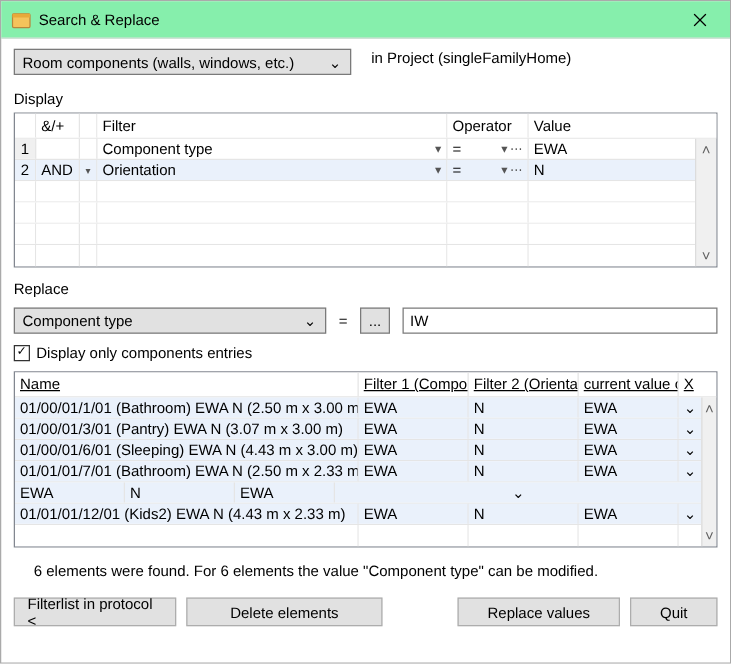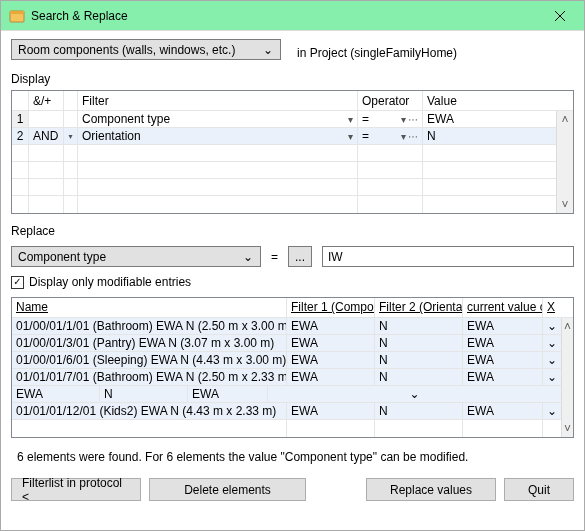--- a/index.html
+++ b/index.html
@@ -3,21 +3,21 @@
 <meta charset="utf-8">
 <style>
 * { box-sizing: border-box; margin: 0; padding: 0; }
 body { font-family: "Segoe UI", Tahoma, sans-serif; font-size: 12px; color: #000; background: #fff; width: 585px; height: 531px; overflow: hidden; }
 .window { border: 1px solid #aaa; width: 585px; height: 531px; display: flex; flex-direction: column; }
 .titlebar { height: 30px; display: flex; align-items: center; padding: 0 2px 0 8px; background: #86efac; border-bottom: 1px solid #ddd; }
 .titlebar .app-icon { width: 16px; height: 16px; margin-right: 6px; }
 .titlebar .title { flex: 1; font-size: 12px; }
 .titlebar .close { width: 45px; height: 28px; display: flex; align-items: center; justify-content: center; cursor: pointer; }
 .content { flex: 1; display: flex; flex-direction: column; padding: 8px 10px 10px; gap: 4px; }
-.row-top { display: flex; align-items: flex-end; gap: 16px; margin-bottom: 6px; }
+.row-top { display: flex; align-items: flex-start; gap: 16px; margin-bottom: 6px; }
 .select { border: 1px solid #7a7a7a; background: #e1e1e1; height: 21px; display: flex; align-items: center; padding: 0 4px 0 6px; font-size: 12px; cursor: pointer; }
 .select .sel-text { flex: 1; }
 .select .chev { width: 16px; text-align: center; }
 .section-label { font-size: 12px; margin-top: 2px; }
 .grid-wrap { border: 1px solid #828790; display: flex; flex-direction: column; }
 .grid-header { display: flex; background: #fff; border-bottom: 1px solid #e5e5e5; height: 20px; }
 .gh { border-right: 1px solid #e5e5e5; padding: 2px 4px; font-size: 12px; display: flex; align-items: center; background: #fff; }
 .grid-body { display: flex; }
 .grid-rows { flex: 1; }
 .grow { display: flex; height: 17px; border-bottom: 1px solid #e5e5e5; }
@@ -38,21 +38,21 @@
 .checkbox { width: 13px; height: 13px; border: 1px solid #333; display: flex; align-items: center; justify-content: center; cursor: pointer; font-size: 10px; line-height: 1; }
 .results-wrap { border: 1px solid #828790; display: flex; flex-direction: column; }
 .res-header { display: flex; background: #fff; border-bottom: 1px solid #e5e5e5; height: 20px; }
 .rh { border-right: 1px solid #e5e5e5; padding: 2px 4px; font-size: 12px; overflow: hidden; white-space: nowrap; text-decoration: underline; }
 .res-body { display: flex; }
 .res-rows { flex: 1; }
 .rrow { display: flex; height: 17px; border-bottom: 1px solid #e5e5e5; }
 .rc { border-right: 1px solid #e5e5e5; padding: 1px 4px; font-size: 12px; display: flex; align-items: center; overflow: hidden; white-space: nowrap; background: #eaf1fb; }
 .rc.x { justify-content: center; cursor: pointer; }
 .rrow.empty .rc { background: #fff; }
-.status { font-size: 12px; margin: 8px 6px 10px; }
+.status { font-size: 12px; margin: 8px 16px 10px; }
 .btnbar { display: flex; gap: 8px; }
 .btn { border: 1px solid #adadad; background: #e1e1e1; height: 23px; display: flex; align-items: center; justify-content: center; font-size: 12px; cursor: pointer; padding: 0 10px; }
 .spacer { flex: 1; }
 svg { display: block; }
 </style>
 </head>
 <body>
 
 <div class="window">
   <div class="titlebar">
@@ -188,21 +188,21 @@
       <div class="btn-ell">
           <span>...</span>
         </div>
       <input class="input" value="IW" style="">
     </div>
 
     <div class="checkbox-row">
       <div class="checkbox">
           <span>✓</span>
         </div>
-      <span>Display only modifiable entries</span>
+      <span>Display only components entries</span>
     </div>
 
     <div class="results-wrap">
       <div class="res-header">
         <div class="rh" style="width:275px">Name</div>
         <div class="rh" style="width:88px">Filter 1 (Compon</div>
         <div class="rh" style="width:88px">Filter 2 (Orientat</div>
         <div class="rh" style="width:80px">current value of</div>
         <div class="rh" style="flex:1;border-right:none">X</div>
       </div>

